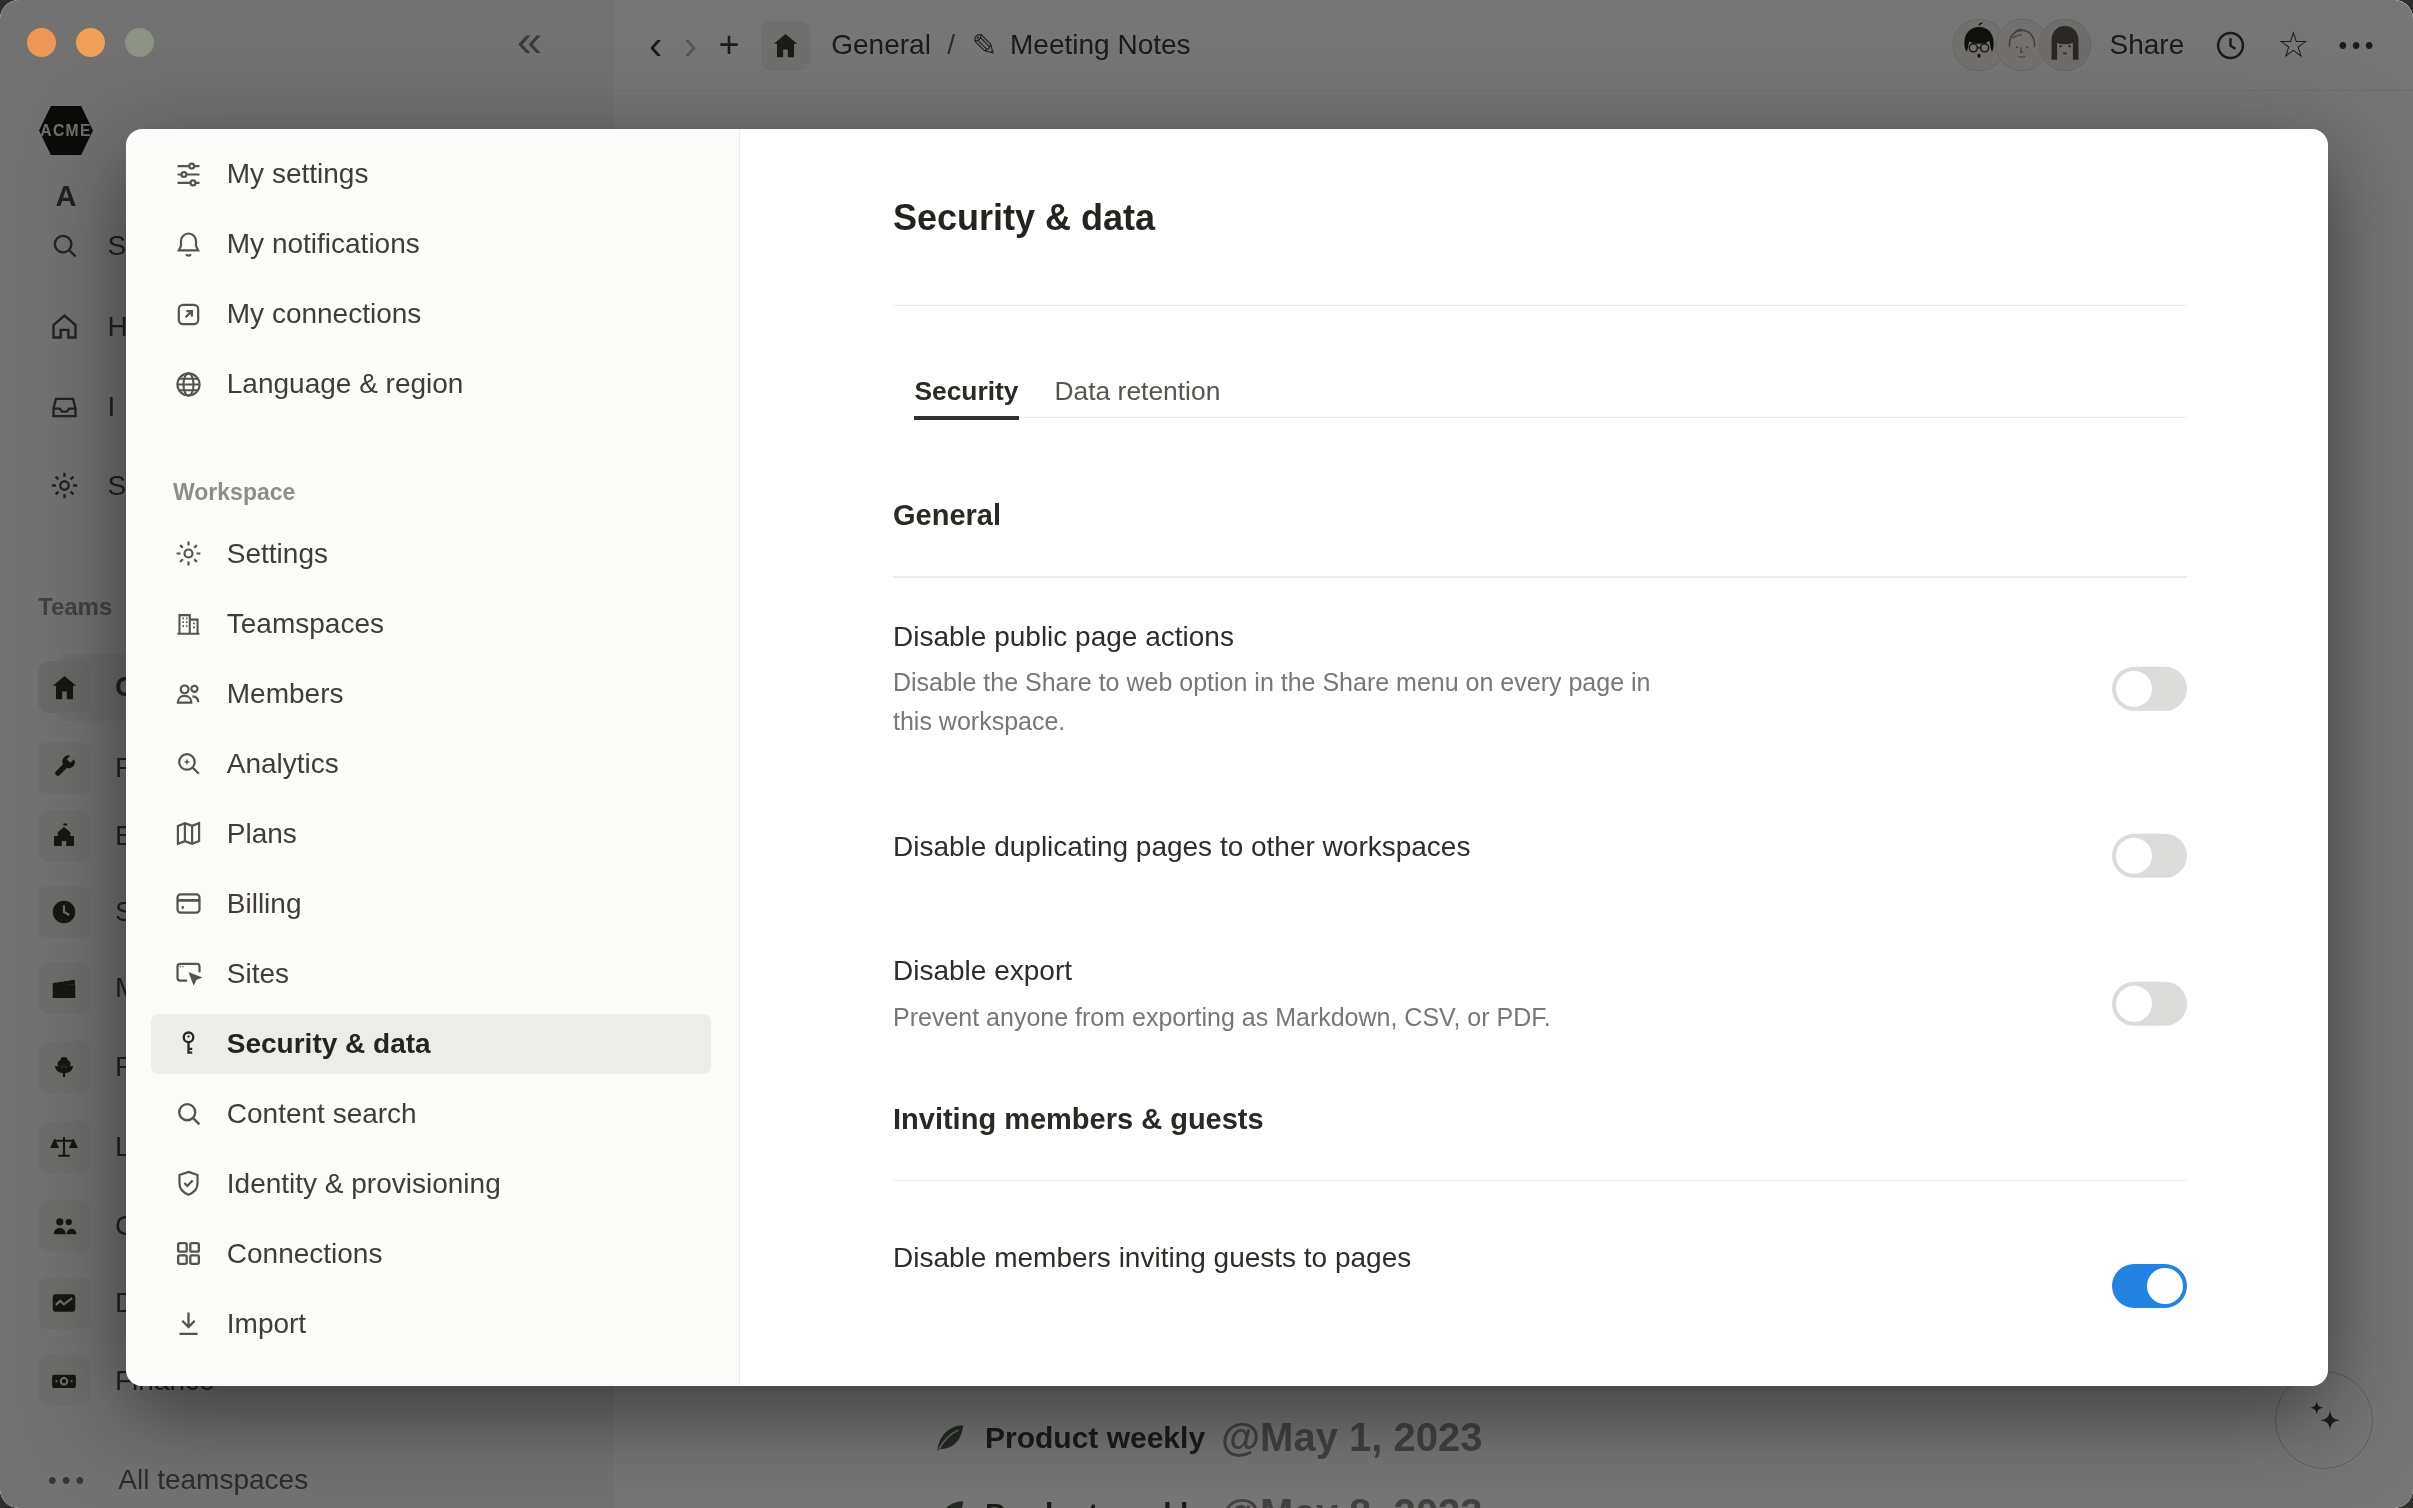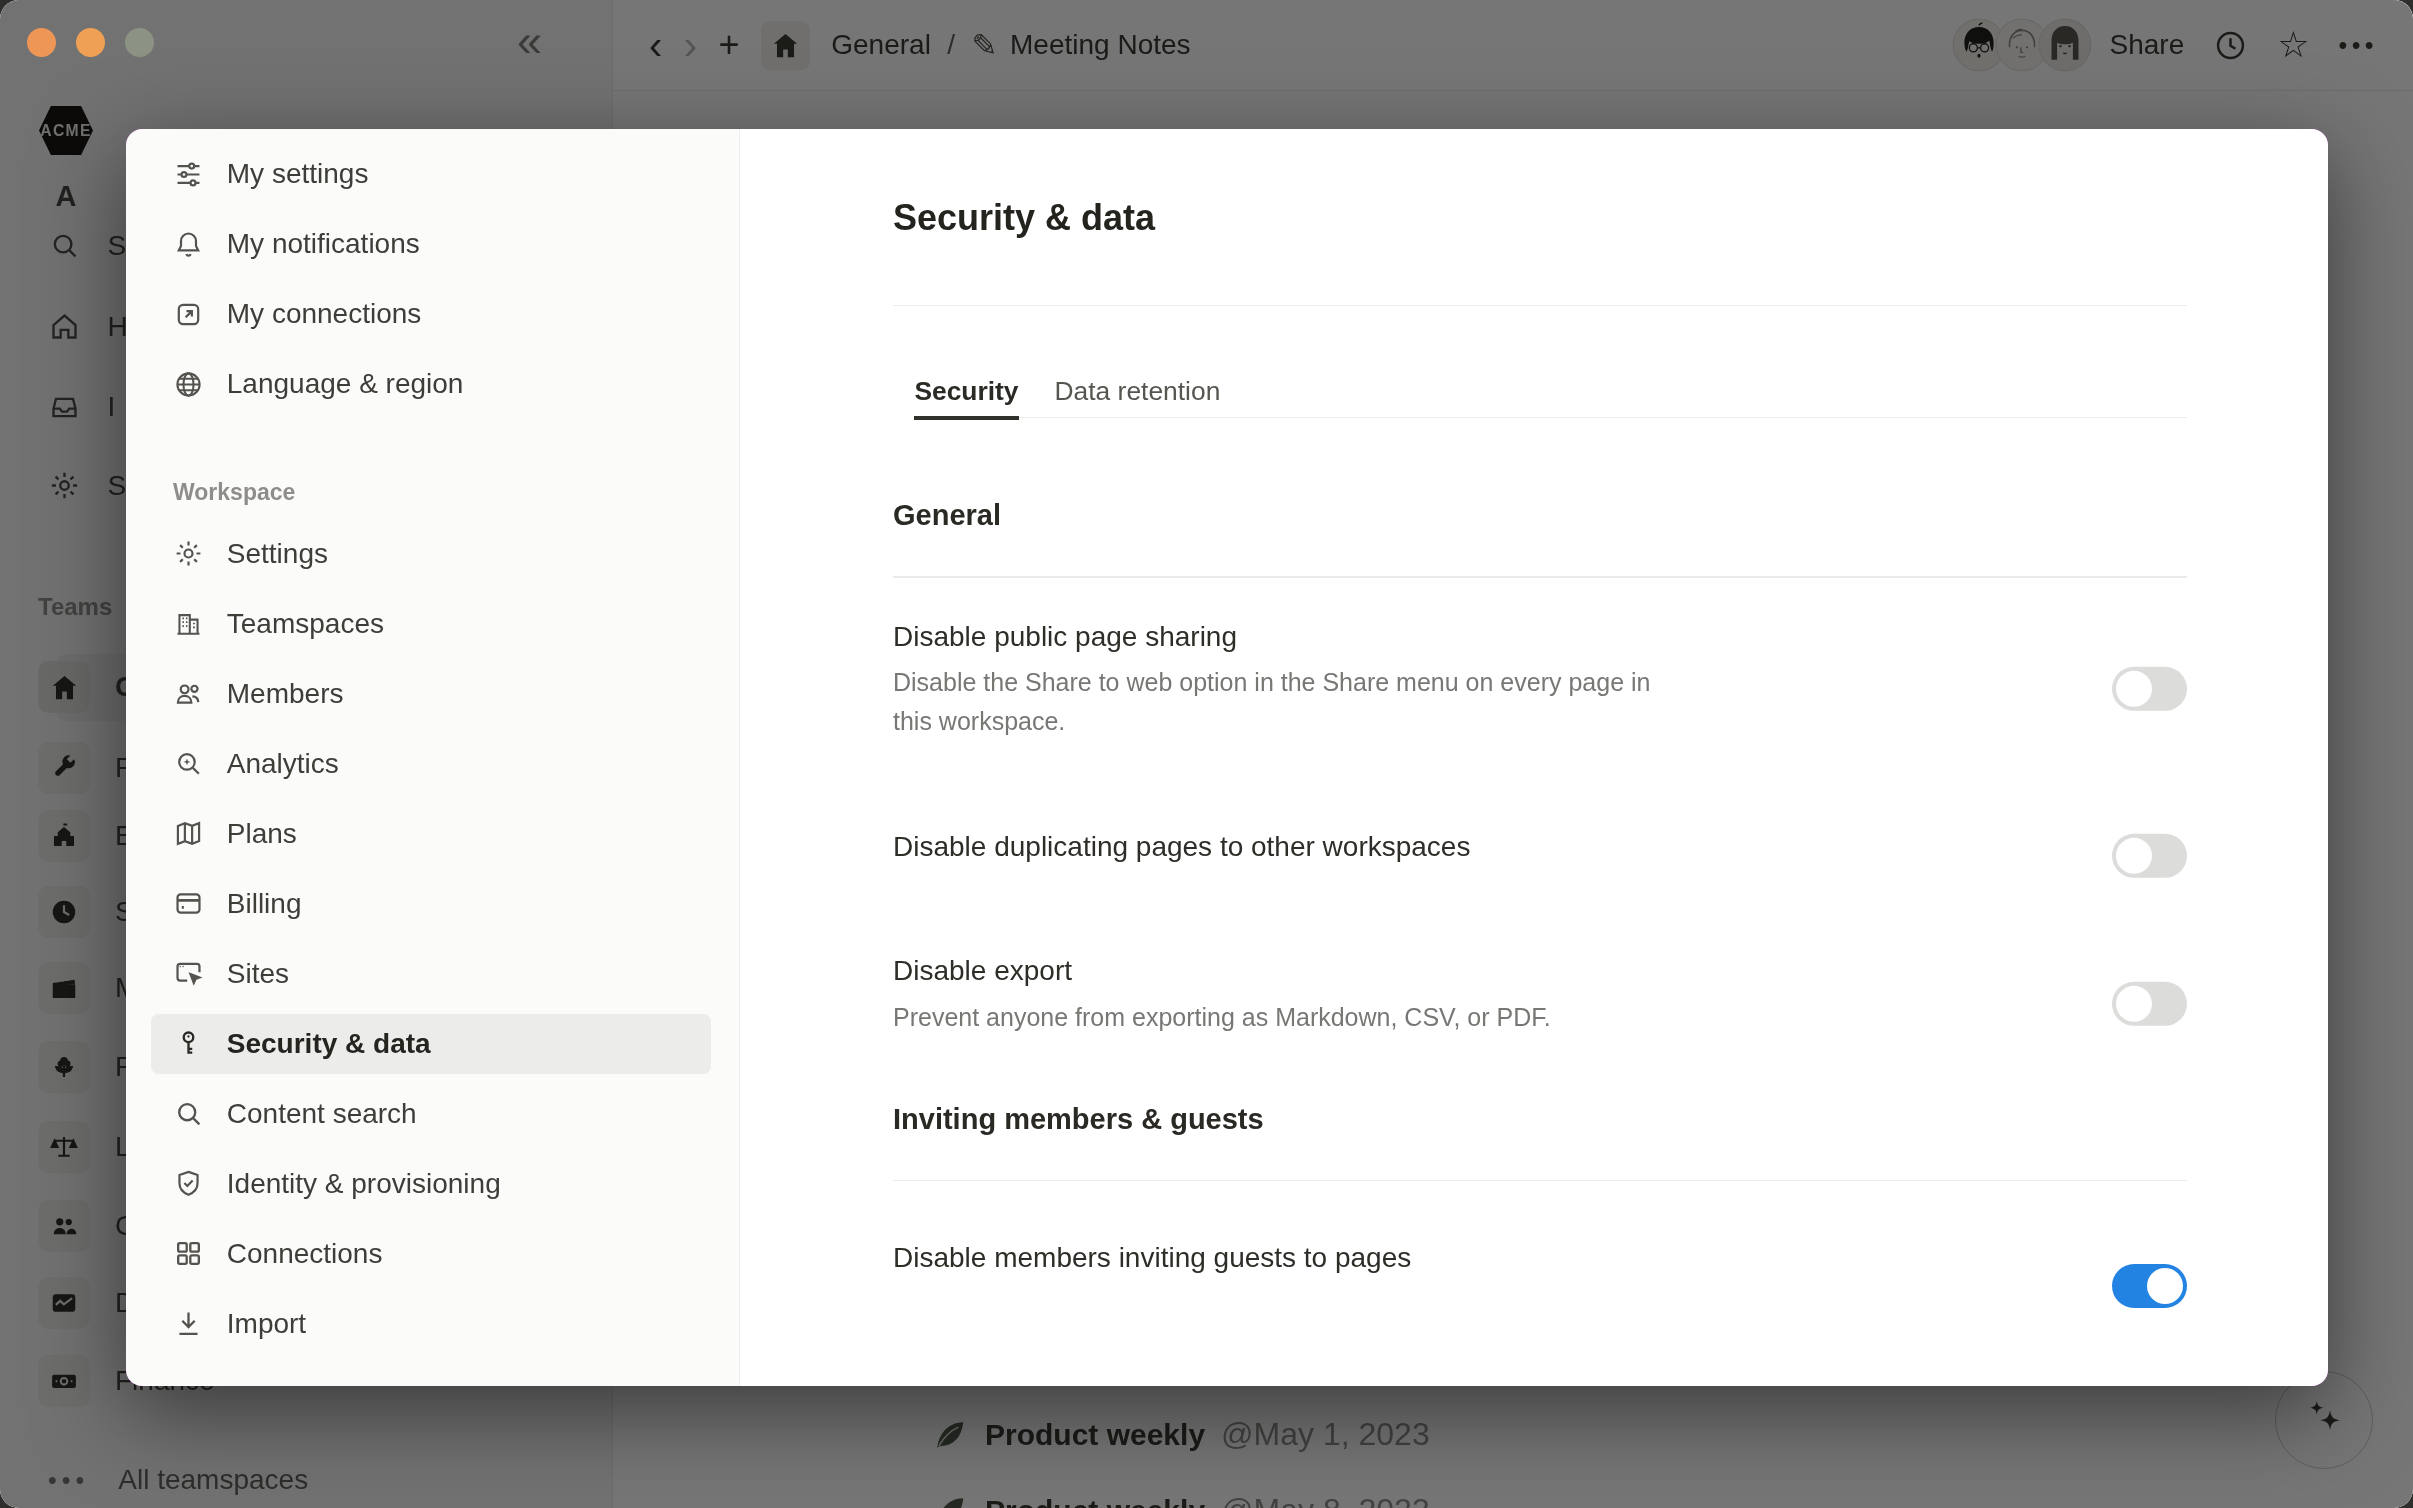--- a/index.html
+++ b/index.html
@@ -32,21 +32,21 @@
   .tb-right{margin-left:auto;display:flex;align-items:center;gap:29px;padding-right:35px;}
   .avatars{display:flex;}
   .avatars svg{margin-right:-11.3px;border-radius:50%;}
   .share{font-size:28px;color:#37352f;}
   .tb-icon{color:#37352f;display:flex;align-items:center;}
   .star-glyph{font-size:36px;color:#37352f;line-height:1;}
   .more-glyph{font-size:25px;letter-spacing:4.4px;color:#37352f;}
 
   .page-row{position:absolute;display:flex;align-items:center;gap:16px;white-space:nowrap;}
   .page-row .ptitle{font-size:30px;font-weight:700;color:#37352f;}
-  .page-row .pdate{font-size:32px;font-weight:400;color:#8f8d8a;}
+  .page-row .pdate{font-size:40px;font-weight:700;color:#8f8d8a;}
   .ai-fab{position:absolute;right:40px;bottom:39px;width:96px;height:96px;border-radius:50%;background:#ffffff;
     border:1.9px solid #c9c8c5;display:flex;align-items:center;justify-content:center;color:#37352f;}
 
   .overlay{position:absolute;inset:0;background:rgba(5,5,5,0.55);}
   .traffic{position:absolute;top:28px;left:27px;display:flex;gap:20px;}
   .traffic i{width:29px;height:29px;border-radius:50%;display:block;}
 
   
   .modal{position:absolute;left:126px;top:129px;width:2202px;height:1257px;border-radius:16.3px;overflow:hidden;
     background:#d946ef;display:flex;box-shadow:0 25px 88px rgba(0,0,0,.5);}
@@ -495,21 +495,21 @@
         <div class="tabs">
           <span class="tab active">Security</span>
           <span class="tab">Data retention</span>
         </div>
 
         <div class="sect-h">General</div>
         <div class="hr hr2"></div>
 
         <div class="setrow">
           <div class="txt">
-            <div class="rtitle">Disable public page sharing</div>
+            <div class="rtitle">Disable public page actions</div>
             <div class="rdesc">Disable the Share to web option in the Share menu on every page in this workspace.</div>
           </div>
           <div class="toggle off">
               <i></i>
             </div>
         </div>
 
         <div class="setrow">
           <div class="txt">
             <div class="rtitle">Disable duplicating pages to other workspaces</div>

